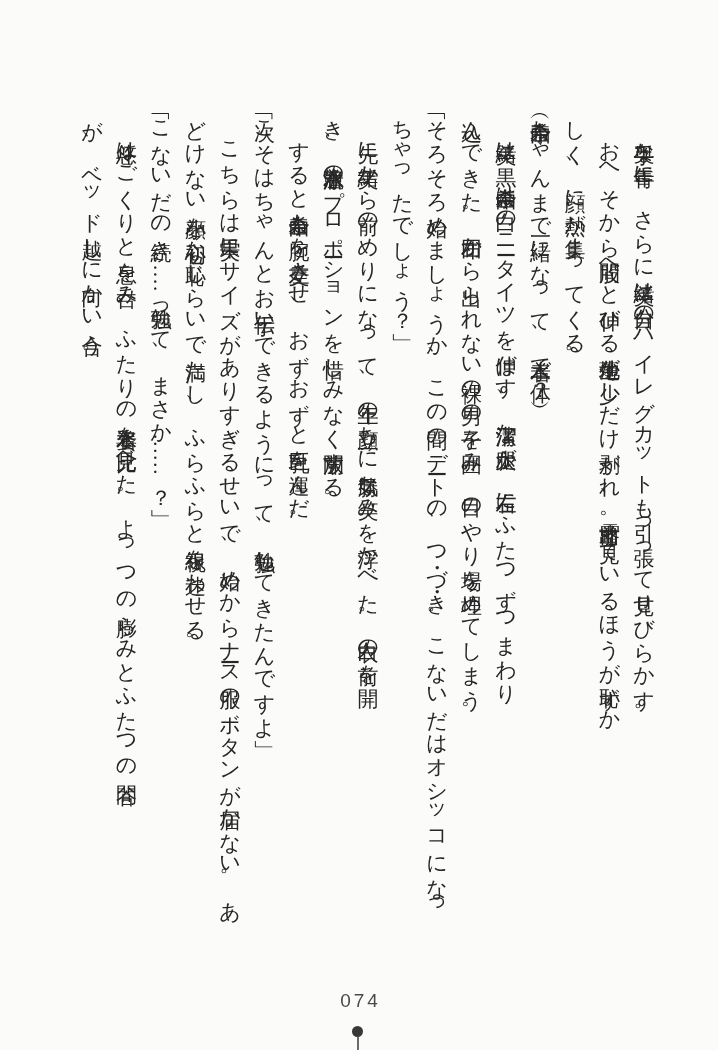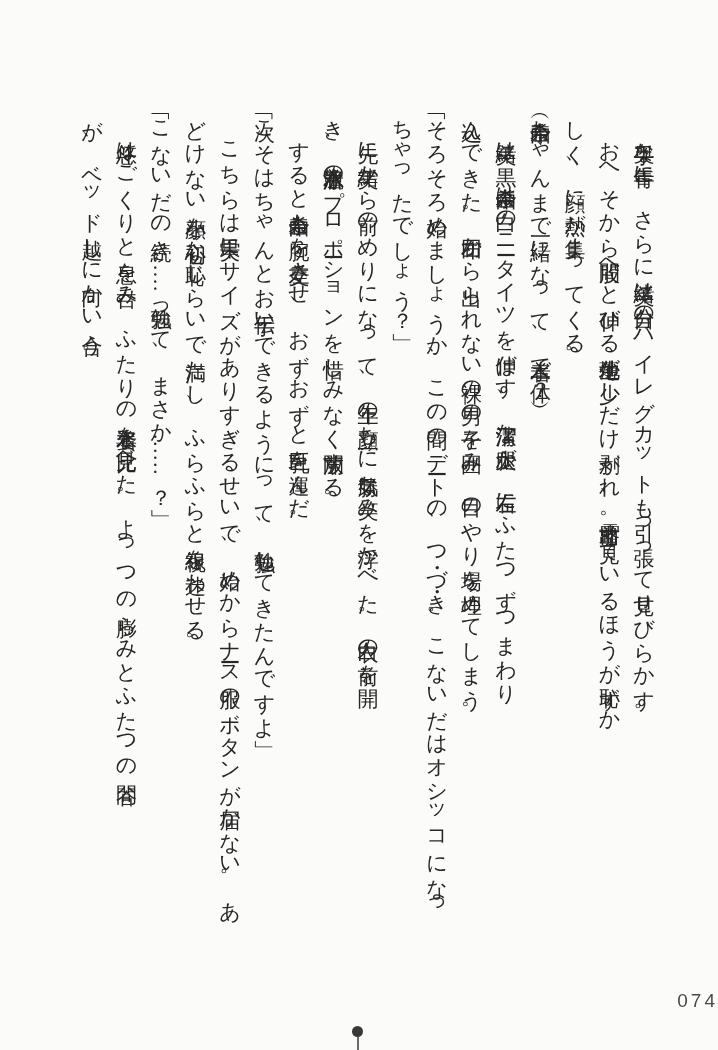--- a/index.html
+++ b/index.html
@@ -37,21 +37,21 @@
     white-space: nowrap;
   }
   .tcol.indented {
     text-indent: 21px;
   }
   .page-footer {
     position: absolute;
     left: 0;
     right: 0;
     top: 990px;
-    text-align: right;
+    text-align: center;
   }
   .page-number {
     font-family: "Liberation Sans", sans-serif;
     font-size: 19px;
     font-weight: 400;
     color: #4a4a4a;
     letter-spacing: 3px;
     text-indent: 3px; 
   }
   .binding-mark {

